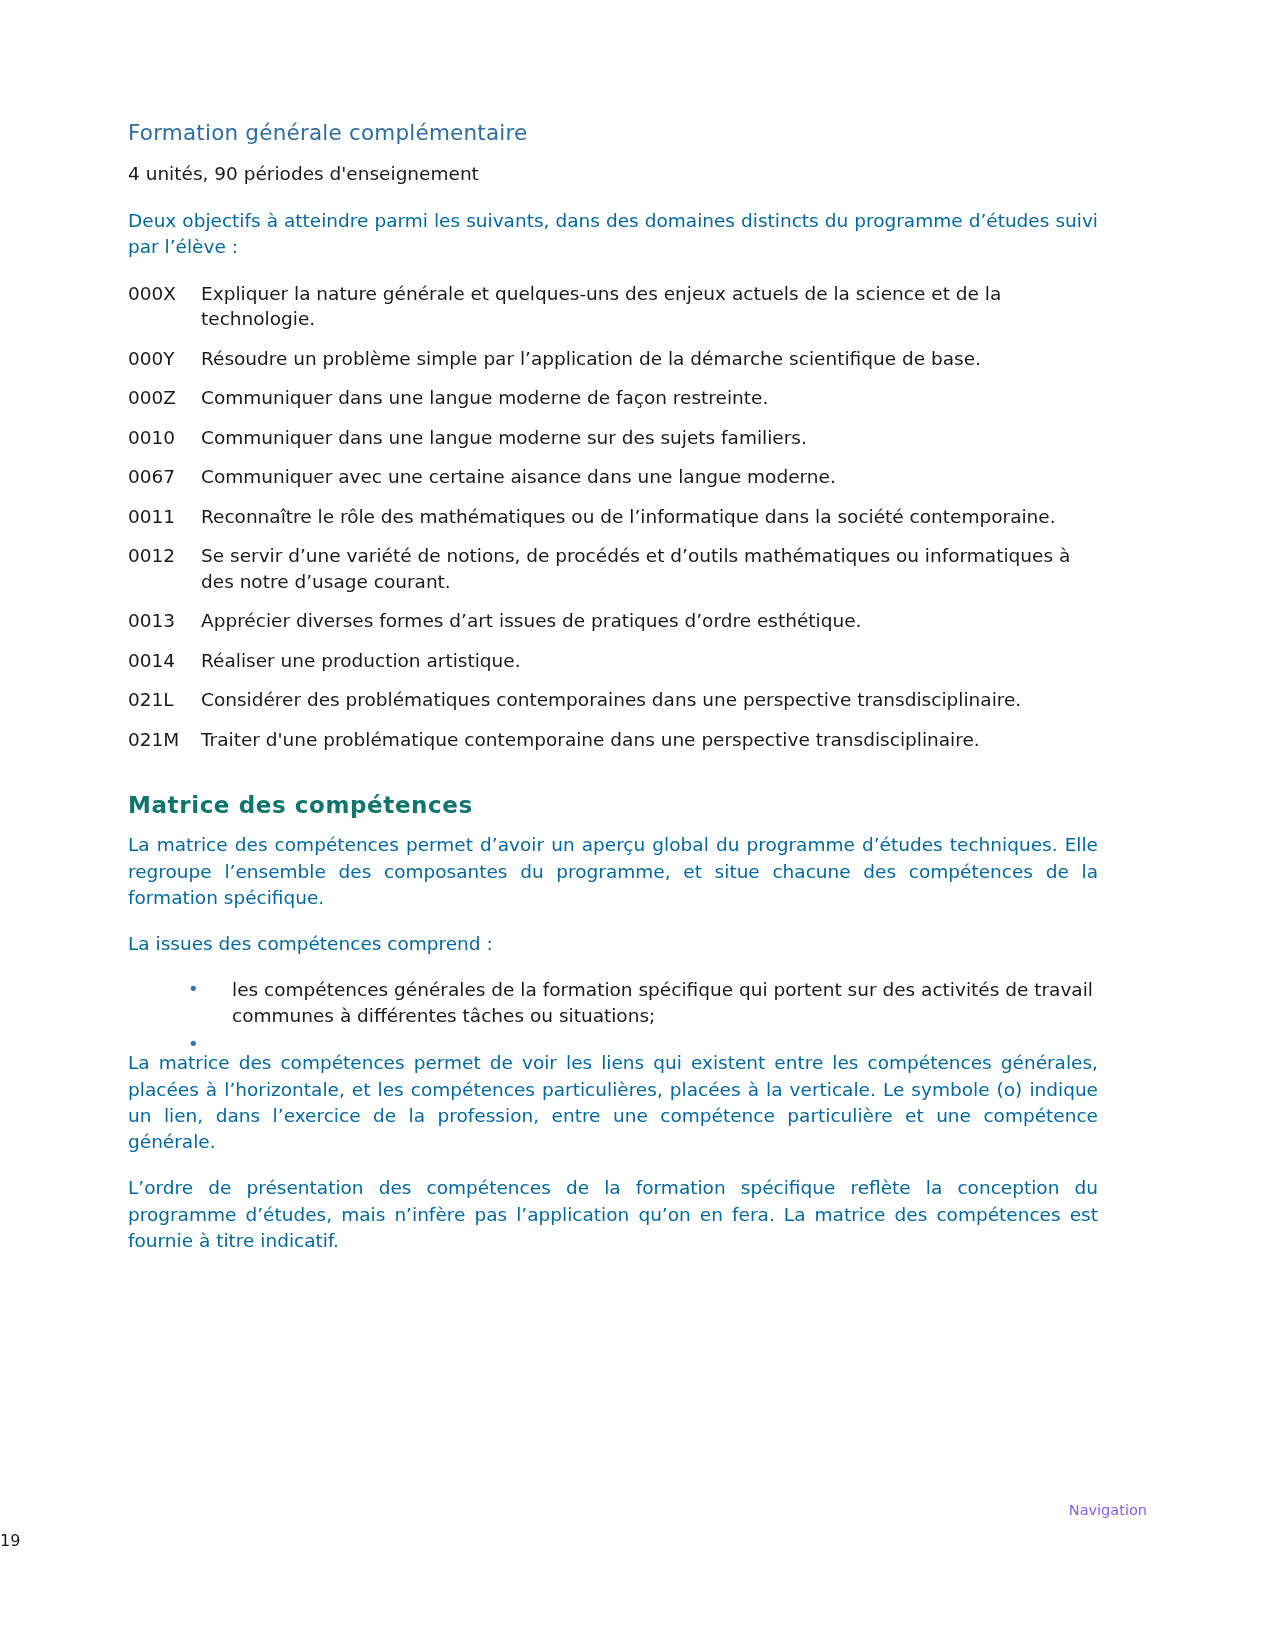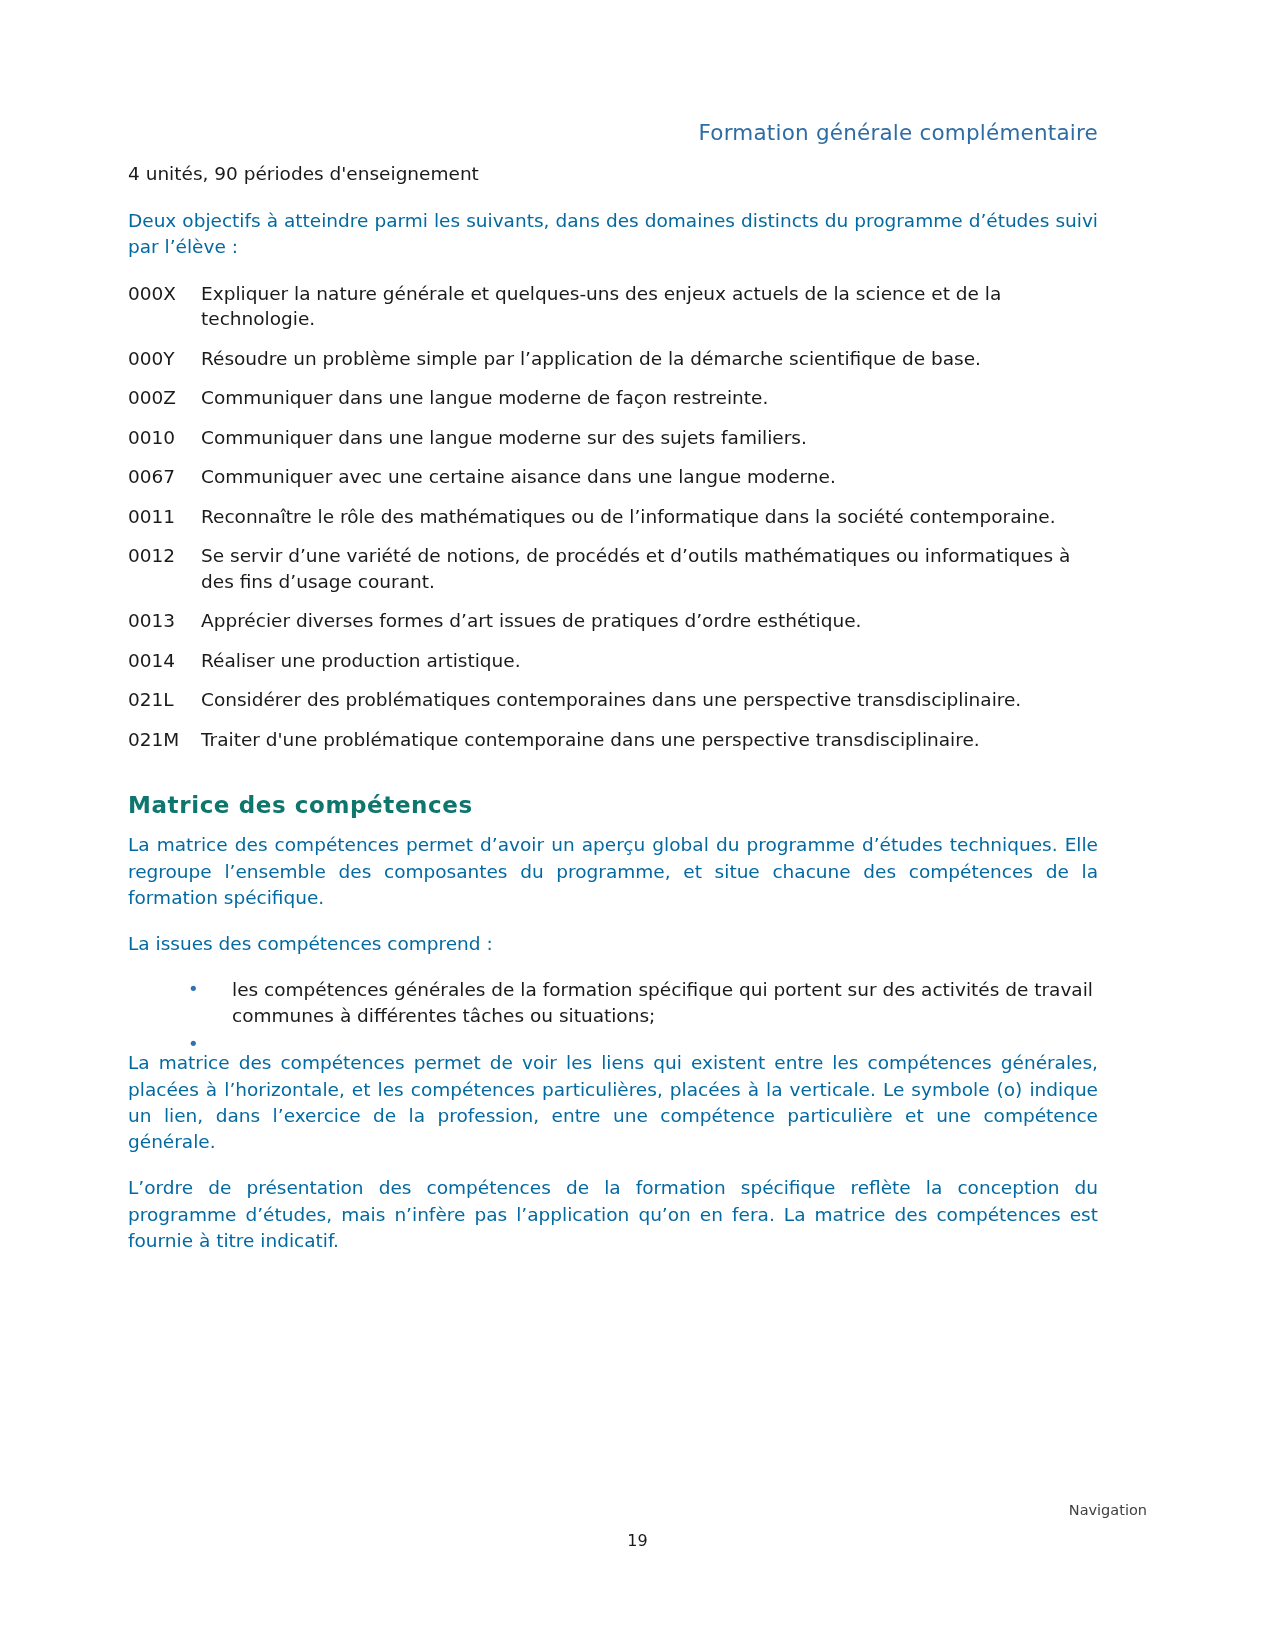--- a/index.html
+++ b/index.html
@@ -24,21 +24,20 @@
   }
   .content {
     width: 970px;
   }
   h2.section-title {
     color: #2e6da4;
     font-size: 21.5px;
     font-weight: normal;
     margin: 0 0 18px 0;
     letter-spacing: 0.2px;
-    text-align: right;
   }
   h2.section-title-bold {
     color: #0f766e;
     font-size: 23px;
     font-weight: bold;
     margin: 40px 0 14px 0;
     letter-spacing: 0.6px;
   }
   p.para {
     font-size: 18.5px;
@@ -88,28 +87,28 @@
     top: 0;
     color: #2e74b5;
     font-size: 18px;
     line-height: 1.38;
   }
   .footer-nav {
     position: absolute;
     right: 128px;
     bottom: 132px;
     font-size: 14.5px;
-    color: #404040;
+    color: #8b5cf6;
   }
   .page-number {
     position: absolute;
     left: 0;
     right: 0;
     bottom: 100px;
-    text-align: center;
+    text-align: left;
     font-size: 16px;
     color: #1a1a1a;
   }
 </style>
 </head>
 <body>
 
 <div class="page">
   <div class="content">
 
@@ -139,21 +138,21 @@
       <div class="obj-row">
         <span class="obj-code">0067</span>
         <span class="obj-text">Communiquer avec une certaine aisance dans une langue moderne.</span>
       </div>
       <div class="obj-row">
         <span class="obj-code">0011</span>
         <span class="obj-text">Reconnaître le rôle des mathématiques ou de l’informatique dans la société contemporaine.</span>
       </div>
       <div class="obj-row">
         <span class="obj-code">0012</span>
-        <span class="obj-text">Se servir d’une variété de notions, de procédés et d’outils mathématiques ou informatiques à des fins d’usage courant.</span>
+        <span class="obj-text">Se servir d’une variété de notions, de procédés et d’outils mathématiques ou informatiques à des notre d’usage courant.</span>
       </div>
       <div class="obj-row">
         <span class="obj-code">0013</span>
         <span class="obj-text">Apprécier diverses formes d’art issues de pratiques d’ordre esthétique.</span>
       </div>
       <div class="obj-row">
         <span class="obj-code">0014</span>
         <span class="obj-text">Réaliser une production artistique.</span>
       </div>
       <div class="obj-row">

